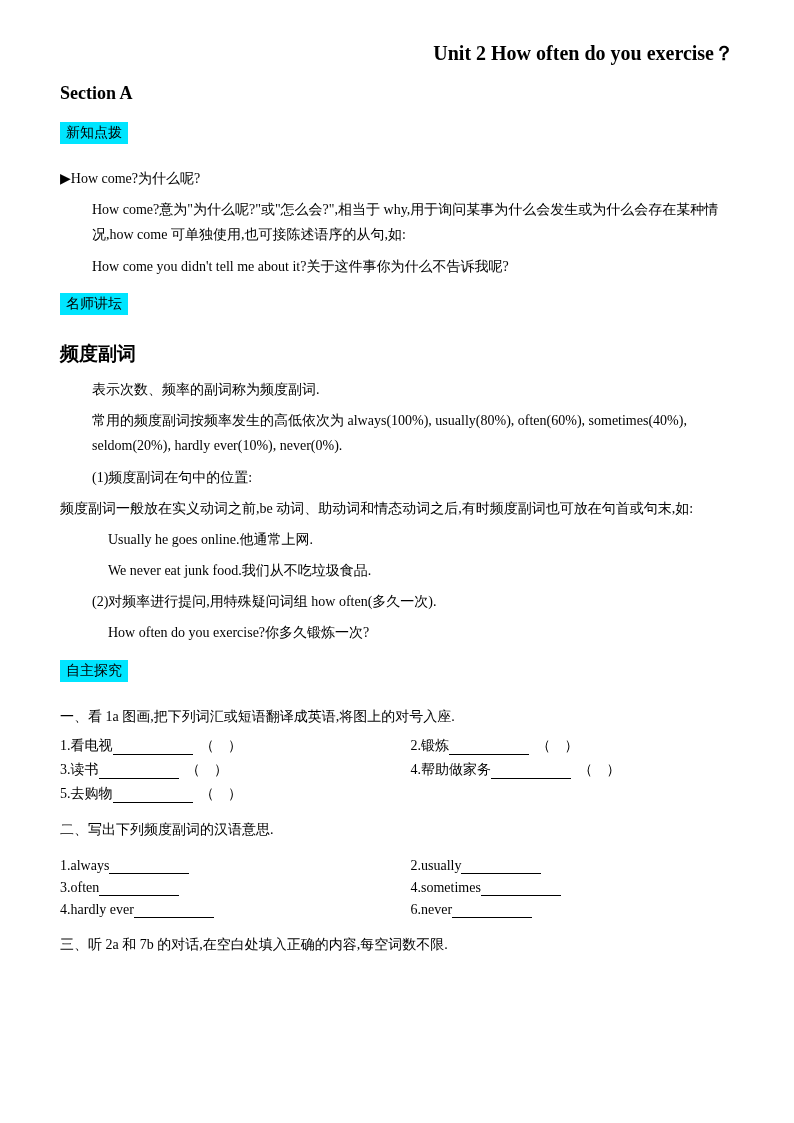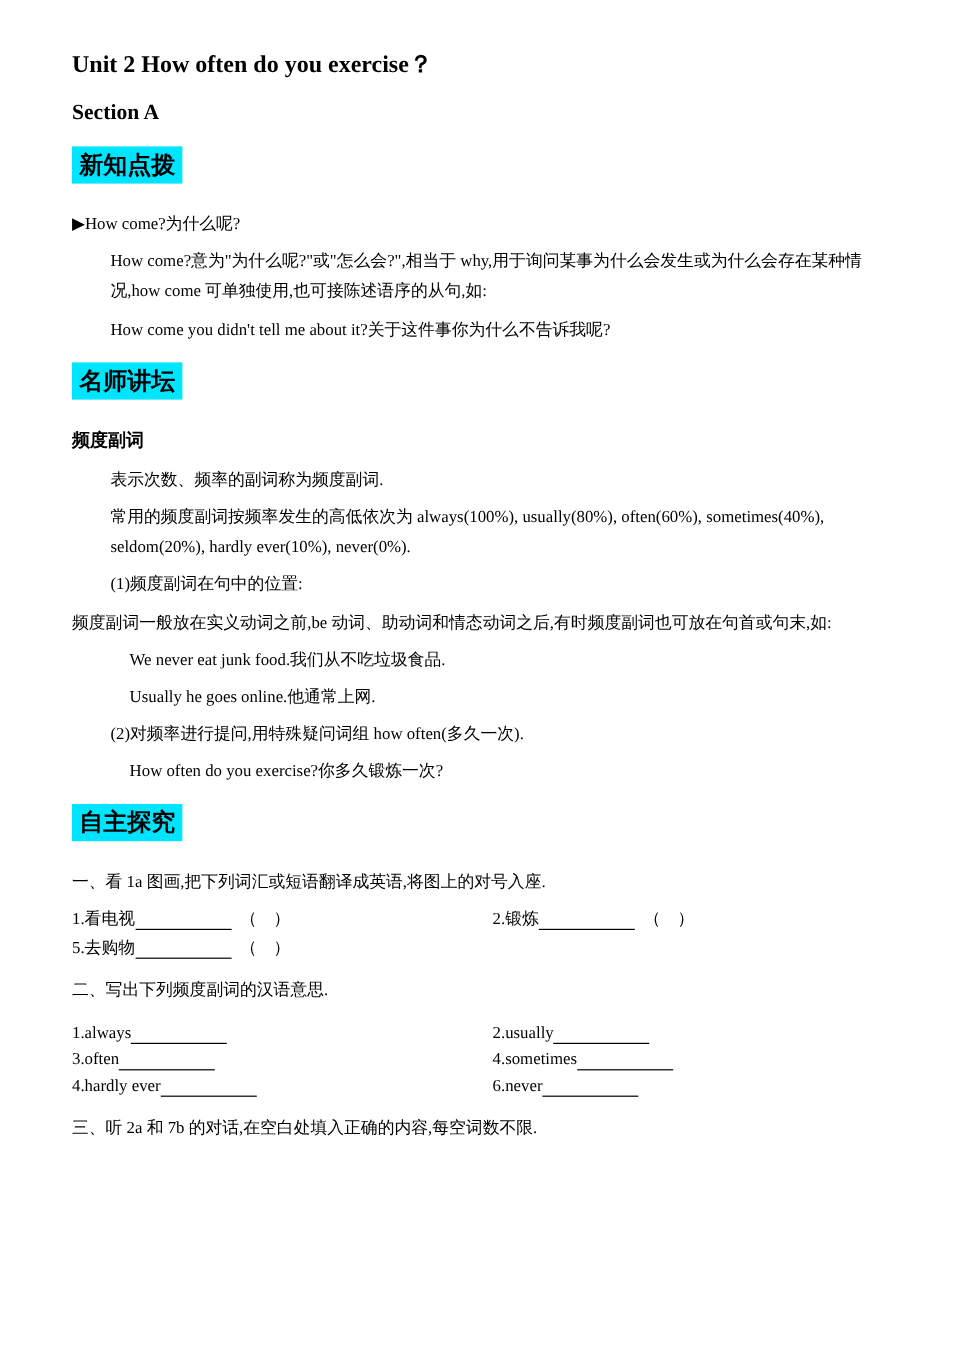--- a/index.html
+++ b/index.html
@@ -10,56 +10,56 @@
     body {
       background: #ffffff;
       font-family: "SimSun", "宋体", serif;
       font-size: 14px;
       color: #000000;
       width: 794px;
       min-height: 1123px;
       padding: 40px 60px;
     }
     .main-title {
-      text-align: left;
+      text-align: right;
       font-size: 20px;
       font-weight: bold;
       font-family: "Times New Roman", serif;
       margin-bottom: 16px;
     }
     .section-title {
       font-size: 18px;
       font-weight: bold;
       font-family: "Times New Roman", serif;
       margin-bottom: 18px;
     }
     .highlight-cyan {
       background-color: #00e5ff;
       display: inline-block;
       padding: 2px 6px;
-      font-size: 20px;
-      font-weight: bold;
+      font-size: 14px;
+      font-weight: normal;
       margin-bottom: 8px;
     }
     .block {
       margin-bottom: 14px;
     }
     .indent {
       margin-left: 32px;
     }
     .indent2 {
       margin-left: 48px;
     }
     p {
       line-height: 1.8;
       margin-bottom: 6px;
     }
     .section-label {
       font-weight: bold;
-      font-size: 15px;
+      font-size: 19px;
       margin-bottom: 6px;
     }
     .two-col {
       display: flex;
       justify-content: space-between;
       margin-bottom: 6px;
       gap: 22px;
     }
     .two-col .col {
       width: 48%;
@@ -95,39 +95,47 @@
 <div class="block">
   <div class="highlight-cyan">名师讲坛</div>
 </div>
 
 <div class="block">
   <p class="section-label">频度副词</p>
   <p class="indent">表示次数、频率的副词称为频度副词.</p>
   <p class="indent">常用的频度副词按频率发生的高低依次为 always(100%), usually(80%), often(60%), sometimes(40%), seldom(20%), hardly ever(10%), never(0%).</p>
   <p class="indent">(1)频度副词在句中的位置:</p>
   <p>频度副词一般放在实义动词之前,be 动词、助动词和情态动词之后,有时频度副词也可放在句首或句末,如:</p>
+  <p class="indent2">Usually he goes online.他通常上网.</p>
   <p class="indent2">We never eat junk food.我们从不吃垃圾食品.</p>
-  <p class="indent2">Usually he goes online.他通常上网.</p>
   <p class="indent">(2)对频率进行提问,用特殊疑问词组 how often(多久一次).</p>
   <p class="indent2">How often do you exercise?你多久锻炼一次?</p>
 </div>
 
 <div class="block">
   <div class="highlight-cyan">自主探究</div>
 </div>
 
 <div class="block">
   <p>一、看 1a 图画,把下列词汇或短语翻译成英语,将图上的对号入座.</p>
   <div style="margin-top:8px;">
     <div class="two-col">
       <div class="col">
         <span>1.看电视</span><span class="fill-line"></span>&nbsp;<span class="fill-bracket">（　）</span>
       </div>
       <div class="col">
         <span>2.锻炼</span><span class="fill-line"></span>&nbsp;<span class="fill-bracket">（　）</span>
+      </div>
+    </div>
+    <div class="two-col">
+      <div class="col">
+        <span>3.读书</span><span class="fill-line"></span>&nbsp;<span class="fill-bracket">（　）</span>
+      </div>
+      <div class="col">
+        <span>4.帮助做家务</span><span class="fill-line"></span>&nbsp;<span class="fill-bracket">（　）</span>
       </div>
     </div>
     <div style="margin-bottom:1px;">
       <span>5.去购物</span><span class="fill-line"></span>&nbsp;<span class="fill-bracket">（　）</span>
     </div>
   </div>
 </div>
 
 <div class="block">
   <p>二、写出下列频度副词的汉语意思.</p>

